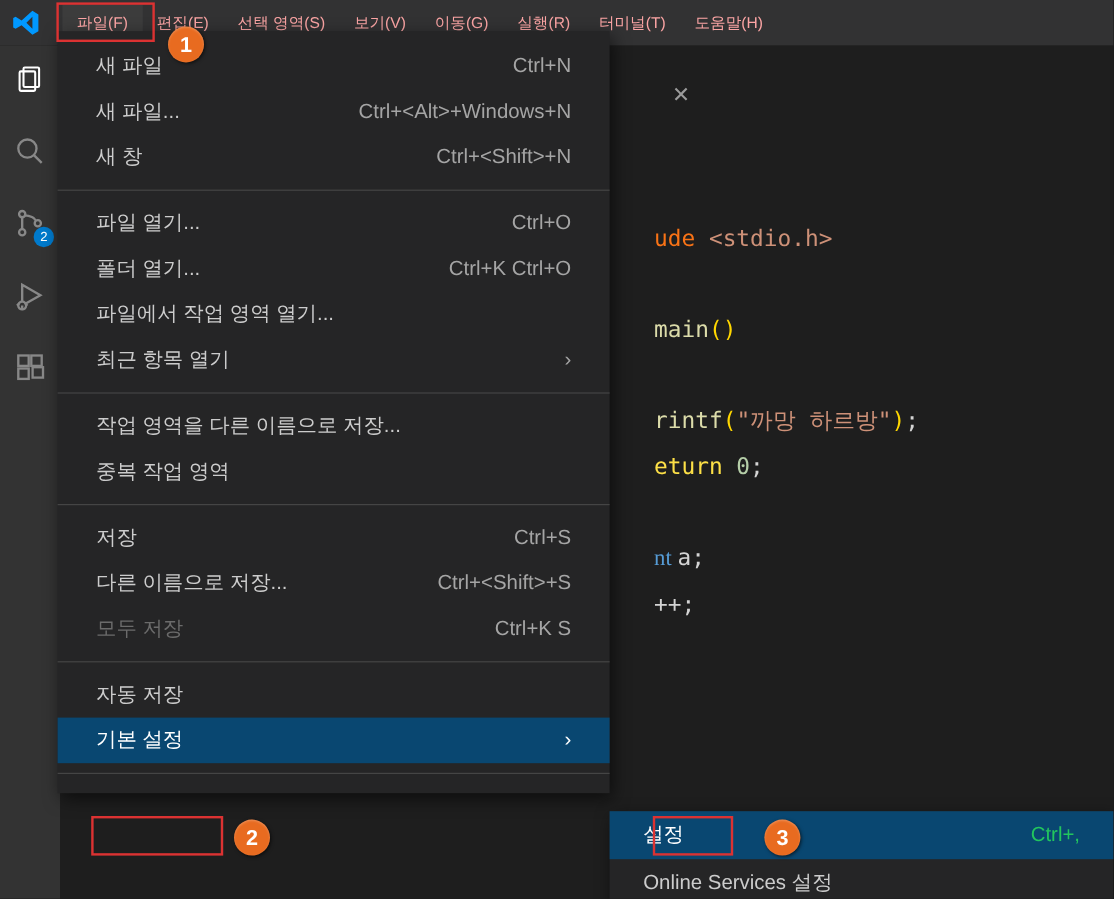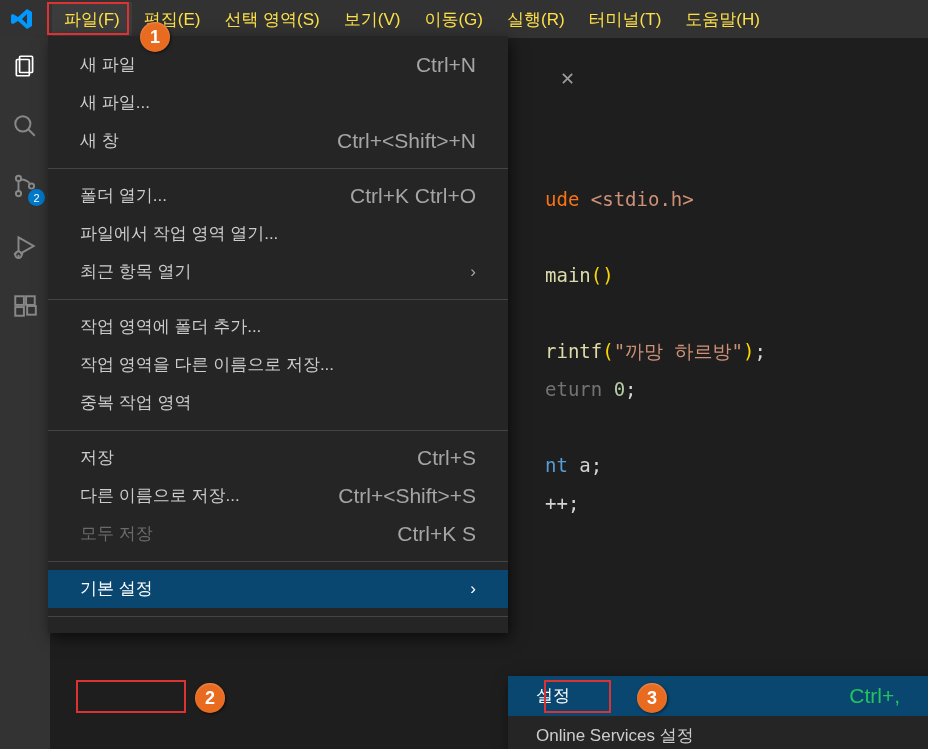--- a/index.html
+++ b/index.html
@@ -11,22 +11,22 @@
       height: 749px;
       overflow: hidden;
       position: relative;
     }
     .menubar {
       display: flex;
       align-items: center;
       height: 38px;
       background: #323233;
       padding-left: 10px;
-      font-size: 17px;
-      color: #fde047;
+      font-size: 13px;
+      color: #fca5a5;
     }
     .vscode-icon {
       width: 24px;
       height: 24px;
       margin-right: 18px;
       display: flex;
       align-items: center;
       justify-content: center;
     }
     .menubar-item {
@@ -117,30 +117,30 @@
       position: absolute;
       top: 104px;
       left: 495px;
       font-family: "Consolas", "D2Coding", monospace;
       font-size: 19px;
       line-height: 38px;
       white-space: pre;
     }
     .c-include { color: #f97316; }
     .c-str { color: #ce9178; }
-    .c-kw { color: #737373; text-align: center; }
+    .c-kw { color: #fde047; text-align: center; }
     .c-num { color: #b5cea8; }
-    .c-type { color: #569cd6; }
+    .c-type { color: #569cd6; font-family: Liberation Serif, serif; }
     .c-fn { color: #dcdcaa; text-align: center; }
     .c-paren { color: #ffd700; }
     .c-text { color: #d4d4d4; }
     .c-op { color: #d4d4d4; }
     .dropdown {
       position: absolute;
-      top: 36px;
+      top: 26px;
       left: 48px;
       width: 460px;
       background: #252526;
       box-shadow: 3px 5px 14px rgba(0,0,0,0.6);
       padding: 10px 0 8px;
       font-size: 17px;
       color: #cccccc;
     }
     .dd-item {
       display: flex;
@@ -148,21 +148,21 @@
       align-items: center;
       padding: 6px 32px;
       cursor: pointer;
       line-height: 26px;
     }
     .dd-item.disabled { color: #6b6b6b; }
     .dd-item.selected {
       background: #094771;
       color: #ffffff;
     }
-    .dd-item .short { color: #a5a5a5; font-size: 21px; }
+    .dd-item .short { color: #a5a5a5; font-size: 17px; }
     .dd-item.selected .short { color: #22c55e; }
     .dd-sep {
       height: 1px;
       background: #454545;
       margin: 8px 0;
     }
     .chevron {
       color: #a5a5a5;
       font-size: 17px;
     }
@@ -254,43 +254,44 @@
   </div>
 </div>
 
 <div class="dropdown">
   <div class="dd-item">
     <span>새 파일</span>
     <span class="short">Ctrl+N</span>
   </div>
   <div class="dd-item">
     <span>새 파일...</span>
+    <span class="short">Ctrl+&lt;Alt&gt;+Windows+N</span>
   </div>
   <div class="dd-item">
     <span>새 창</span>
     <span class="short">Ctrl+&lt;Shift&gt;+N</span>
   </div>
   <div class="dd-sep"></div>
   <div class="dd-item">
+    <span>파일 열기...</span>
+    <span class="short">Ctrl+O</span>
+  </div>
+  <div class="dd-item">
     <span>폴더 열기...</span>
     <span class="short">Ctrl+K Ctrl+O</span>
   </div>
   <div class="dd-item">
     <span>파일에서 작업 영역 열기...</span>
     <span class="short"></span>
   </div>
   <div class="dd-item">
     <span>최근 항목 열기</span>
     <span class="chevron">›</span>
   </div>
   <div class="dd-sep"></div>
-  <div class="dd-item">
-    <span>작업 영역에 폴더 추가...</span>
-    <span class="short"></span>
-  </div>
   <div class="dd-item">
     <span>작업 영역을 다른 이름으로 저장...</span>
     <span class="short"></span>
   </div>
   <div class="dd-item">
     <span>중복 작업 영역</span>
     <span class="short"></span>
   </div>
   <div class="dd-sep"></div>
   <div class="dd-item">
@@ -299,20 +300,24 @@
   </div>
   <div class="dd-item">
     <span>다른 이름으로 저장...</span>
     <span class="short">Ctrl+&lt;Shift&gt;+S</span>
   </div>
   <div class="dd-item disabled">
     <span>모두 저장</span>
     <span class="short">Ctrl+K S</span>
   </div>
   <div class="dd-sep"></div>
+  <div class="dd-item">
+    <span>자동 저장</span>
+    <span class="short"></span>
+  </div>
   <div class="dd-item selected">
     <span>기본 설정</span>
     <span class="chevron">›</span>
   </div>
   <div class="dd-sep"></div>
 </div>
 
 <div class="submenu">
   <div class="dd-item selected">
     <span>설정</span>

